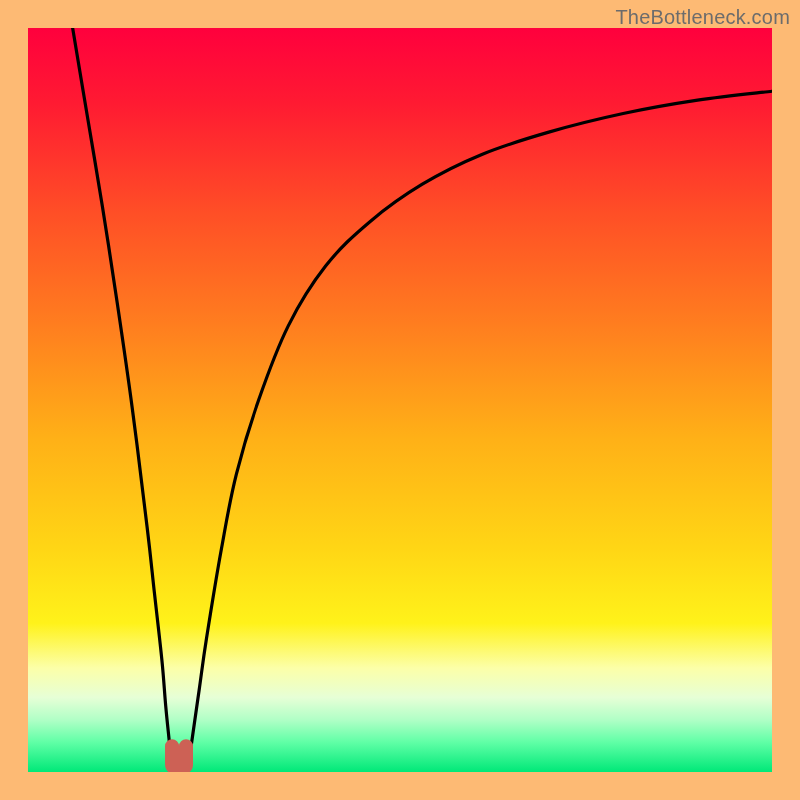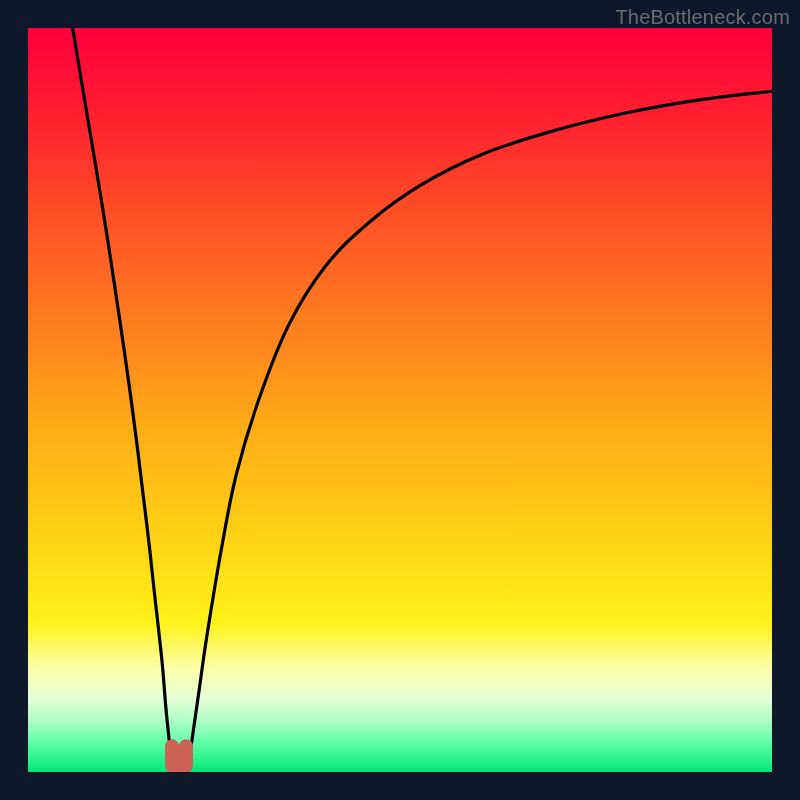--- a/index.html
+++ b/index.html
@@ -8,21 +8,21 @@
     width: 800px;
     height: 800px;
     overflow: hidden;
     background: #000;
     font-family: Arial, Helvetica, sans-serif;
   }
   .frame {
     position: absolute;
     left: 0; top: 0;
     width: 800px; height: 800px;
-    background: #0f172a;
+    background: #fdba74;
   }
   .plot {
     position: absolute;
     left: 28px;
     top: 28px;
     width: 744px;
     height: 744px;
     overflow: hidden;
   }
   .watermark {

